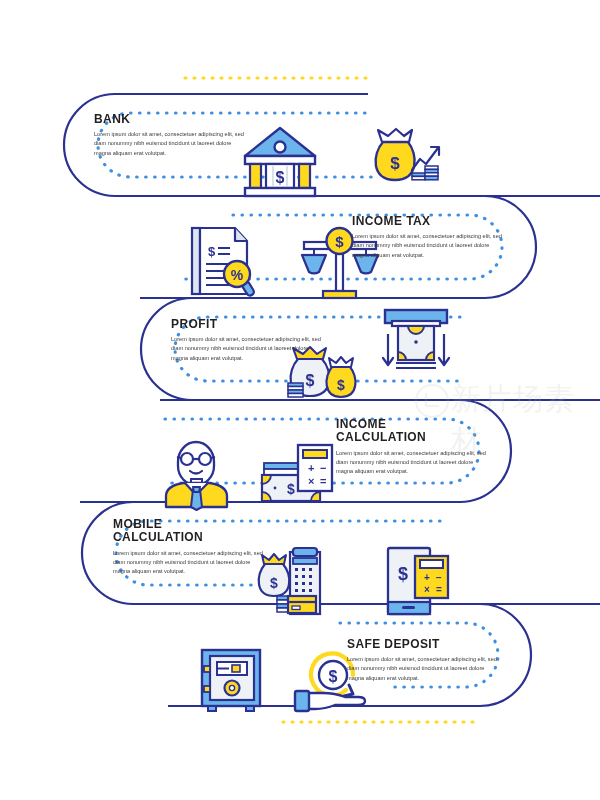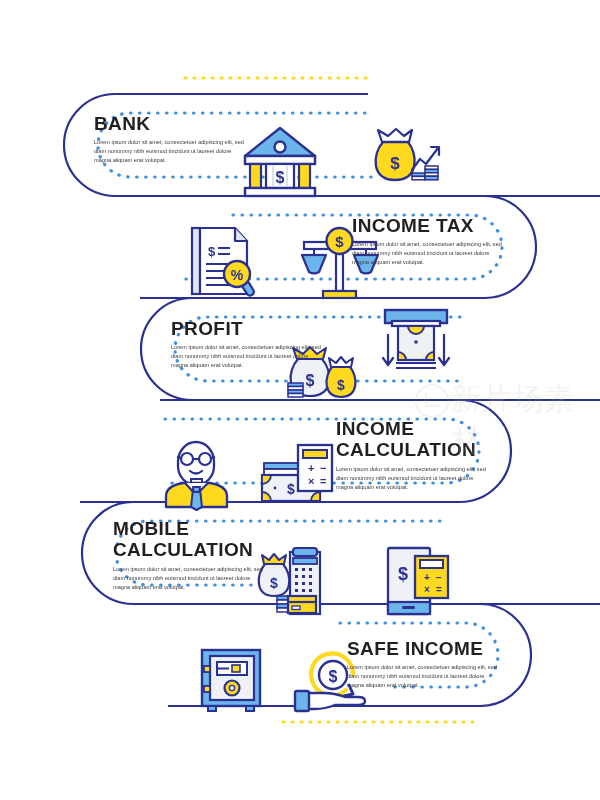--- a/index.html
+++ b/index.html
@@ -25,21 +25,21 @@
   .stage {
     position: absolute;
   }
   .text-block {
     position: absolute;
     width: 150px;
   }
   .stage-title {
     font-family: "Liberation Sans", sans-serif;
     font-weight: bold;
-    font-size: 19px;
+    font-size: 12px;
     letter-spacing: 0.4px;
     color: #231f20;
     line-height: 1.12;
     margin: 0 0 4px 0;
     white-space: pre-line;
   }
   .stage-desc {
     font-family: "Liberation Sans", sans-serif;
     font-size: 5.6px;
     line-height: 1.62;
@@ -389,21 +389,21 @@
     <p class="stage-desc">Lorem ipsum dolor sit amet, consectetuer adipiscing elit, sed diam nonummy nibh euismod tincidunt ut laoreet dolore magna aliquam erat volutpat.</p>
   </div>
 
   <div class="stage text-block align-left" style="left:113px; top:518px;">
     <h2 class="stage-title">MOBILE
 CALCULATION</h2>
     <p class="stage-desc">Lorem ipsum dolor sit amet, consectetuer adipiscing elit, sed diam nonummy nibh euismod tincidunt ut laoreet dolore magna aliquam erat volutpat.</p>
   </div>
 
   <div class="stage text-block align-right" style="left:347px; top:638px;">
-    <h2 class="stage-title">SAFE INCOME</h2>
+    <h2 class="stage-title">SAFE DEPOSIT</h2>
     <p class="stage-desc">Lorem ipsum dolor sit amet, consectetuer adipiscing elit, sed diam nonummy nibh euismod tincidunt ut laoreet dolore magna aliquam erat volutpat.</p>
   </div>
 
   <div class="watermark">
     <div class="wm-circle"></div>
     <p class="wm-text">新片场素材</p>
   </div>
 
 </div>
 

